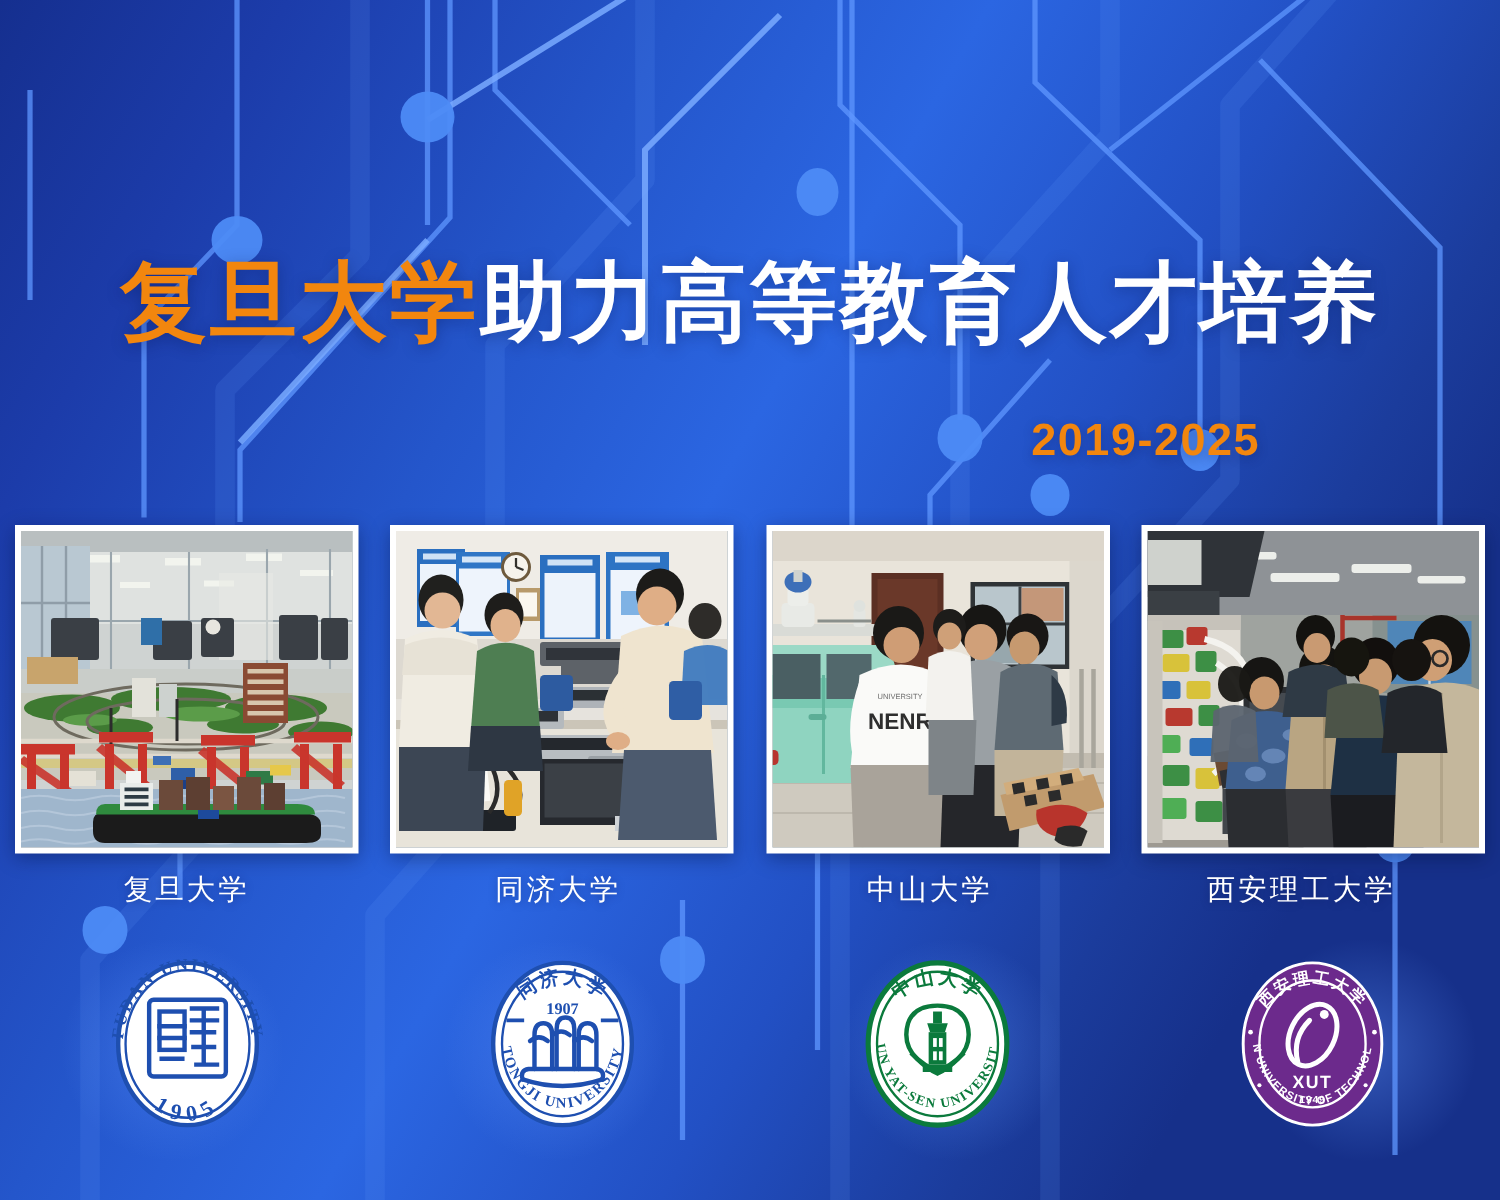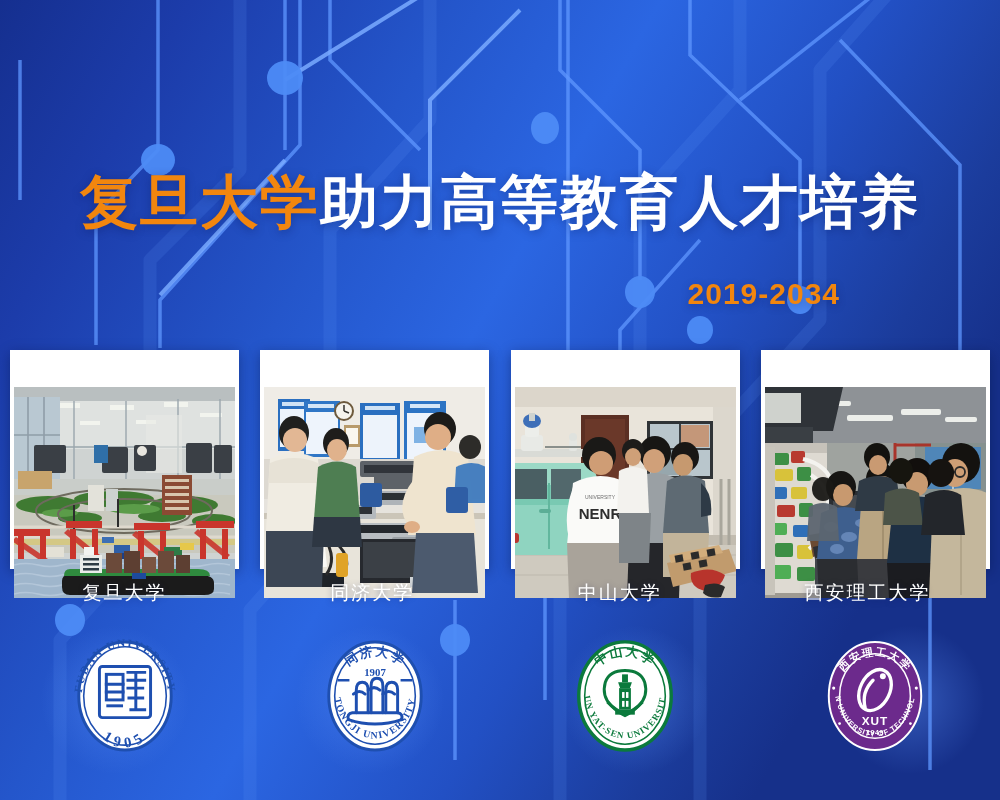--- a/index.html
+++ b/index.html
@@ -60,21 +60,20 @@
   .photo-card {
     width:229px; height:219px;
     background:#ffffff;
     padding:4px;
     box-shadow:0 3px 12px rgba(4,16,60,.40);
   }
   .photo-inner {
     width:100%; height:100%;
     position:relative; overflow:hidden;
     background:#8d9aa6;
-    margin-top:33px;
   }
 
   
   #caption-row {
     position:absolute; top:580px; left:0; width:992px;
     display:flex; justify-content:space-between; padding:0 10px;
   }
   .caption {
     width:229px; text-align:center;
     color:#ffffff; font-size:19px; letter-spacing:2px;
@@ -155,21 +154,21 @@
   </svg>
 
   <div class="glow" style="left:40px;  top:625px; width:150px; height:150px;"></div>
   <div class="glow" style="left:295px; top:625px; width:150px; height:150px;"></div>
   <div class="glow" style="left:560px; top:625px; width:150px; height:150px;"></div>
   <div class="glow" style="left:835px; top:625px; width:150px; height:150px;"></div>
 
   <div id="title-wrap">
     <div id="main-title"><span class="brand">复旦大学</span><span class="rest">助力高等教育人才培养</span></div>
   </div>
-  <div id="subtitle">2019-2034</div>
+  <div id="subtitle">2019-2025</div>
 
   <div id="photo-row">
 
     <div class="photo-card">
       <div class="photo-inner">
         <svg viewBox="0 0 221 211" preserveAspectRatio="none" style="width:100%;height:100%;display:block">
           <rect width="221" height="211" fill="#cfd3d2"></rect>
 
           <rect x="0" y="0" width="221" height="62" fill="#dfe2e0"></rect>
           <rect x="0" y="0" width="221" height="14" fill="#b9bfc0"></rect>

